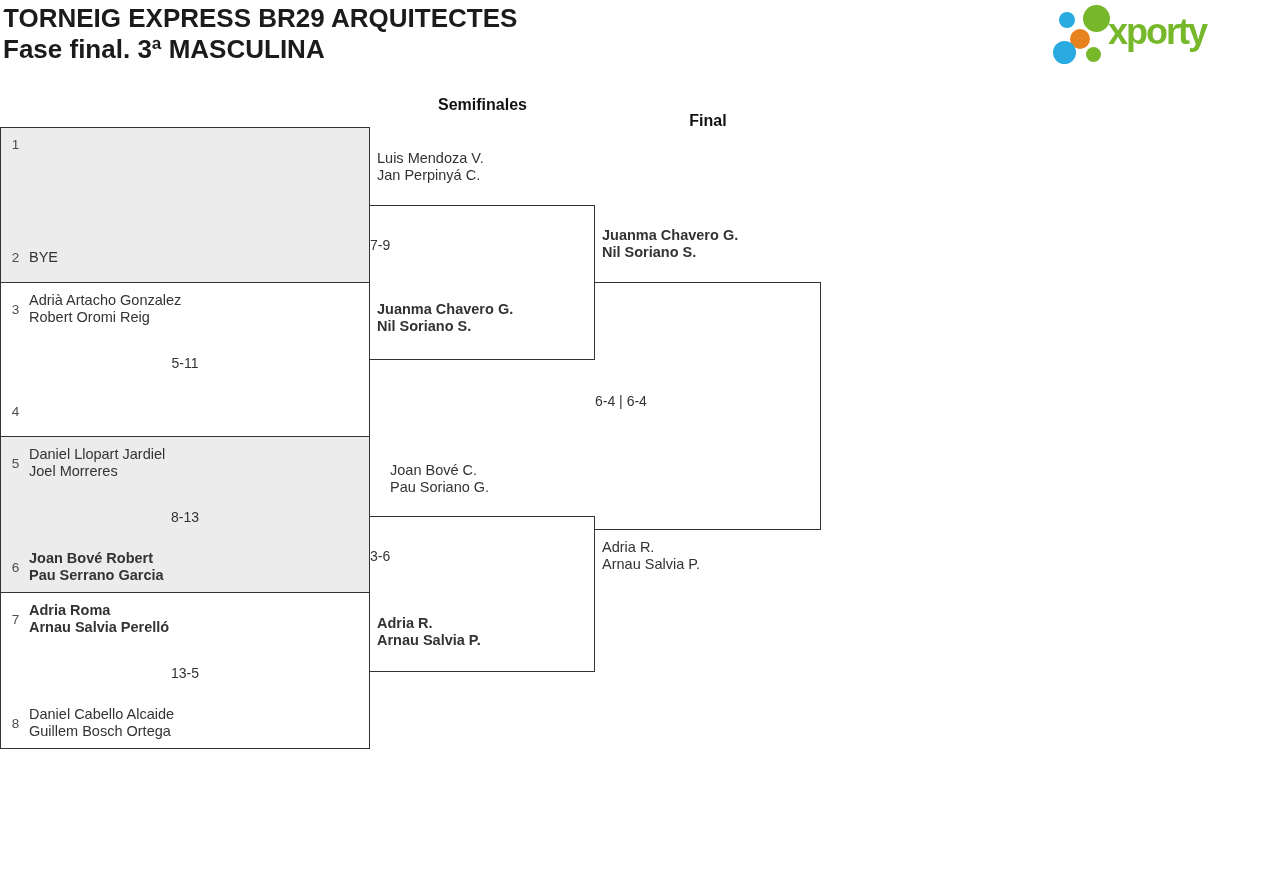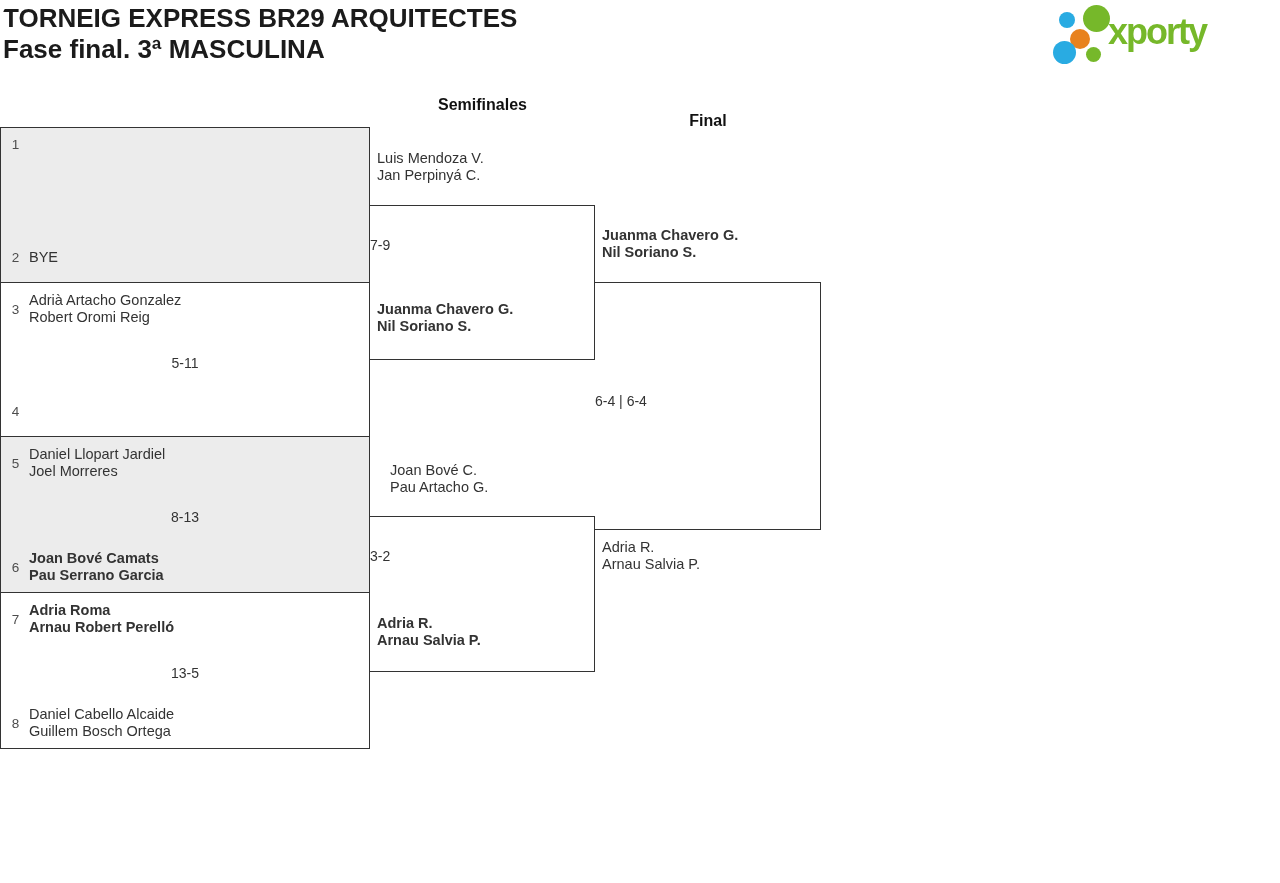--- a/index.html
+++ b/index.html
@@ -105,67 +105,67 @@
       <span class="seed">5</span>
       <span class="names">
         <span>Daniel Llopart Jardiel</span><br>
         <span>Joel Morreres</span>
       </span>
     </div>
     <div class="qf-score">8-13</div>
     <div class="team team-bottom">
       <span class="seed">6</span>
       <span class="names bold">
-        <span>Joan Bové Camats</span><br>
+        <span>Joan Bové Robert</span><br>
         <span>Pau Serrano Garcia</span>
       </span>
     </div>
   </div>
 
   <div class="qf-box" style="top:592px;height:157px;">
     <div class="team team-top">
       <span class="seed">7</span>
       <span class="names bold">
         <span>Adria Roma</span><br>
-        <span>Arnau Robert Perelló</span>
+        <span>Arnau Salvia Perelló</span>
       </span>
     </div>
     <div class="qf-score">13-5</div>
     <div class="team team-bottom">
       <span class="seed">8</span>
       <span class="names">
         <span>Daniel Cabello Alcaide</span><br>
         <span>Guillem Bosch Ortega</span>
       </span>
     </div>
   </div>
 
   <div class="line-box" style="left:370px;top:205px;width:225px;height:155px;">
     <div class="box-score sf-score">7-9</div>
   </div>
   <div class="line-box" style="left:370px;top:516px;width:225px;height:156px;">
-    <div class="box-score sf-score">3-2</div>
+    <div class="box-score sf-score">3-6</div>
   </div>
 
   <div class="line-box" style="left:595px;top:282px;width:226px;height:248px;">
     <div class="box-score f-score">6-4 | 6-4</div>
   </div>
 
   <div class="adv" style="left:377px;top:150px;">
     <span>Luis Mendoza V.</span><br>
     <span>Jan Perpinyá C.</span>
   </div>
   <div class="adv bold" style="left:377px;top:301px;">
     <span>Juanma Chavero G.</span><br>
     <span>Nil Soriano S.</span>
   </div>
 
   <div class="adv" style="left:377px;top:462px;margin-left:13px;">
     <span>Joan Bové C.</span><br>
-    <span>Pau Artacho G.</span>
+    <span>Pau Soriano G.</span>
   </div>
   <div class="adv bold" style="left:377px;top:615px;">
     <span>Adria R.</span><br>
     <span>Arnau Salvia P.</span>
   </div>
 
   <div class="adv bold" style="left:602px;top:227px;">
     <span>Juanma Chavero G.</span><br>
     <span>Nil Soriano S.</span>
   </div>

